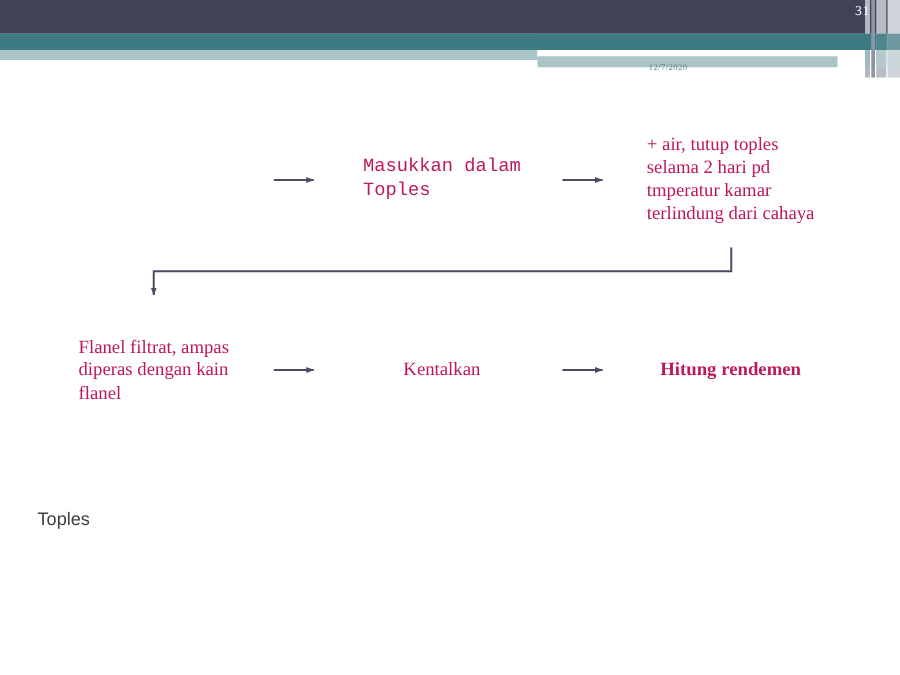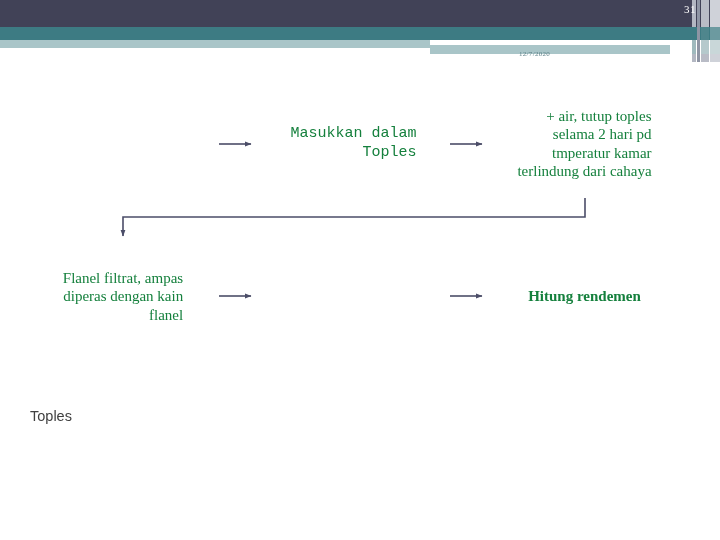--- a/index.html
+++ b/index.html
@@ -103,24 +103,24 @@
 
   .node {
     position: absolute;
     box-sizing: border-box;
     border: 2px solid #4a4c६6;
     border-color: #4b4d68;
     background: #ffffff;
     display: flex;
     align-items: center;
     justify-content: center;
-    text-align: right;
+    text-align: left;
     font-family: "Liberation Serif", serif;
     font-size: 15px;
-    color: #15803d;
+    color: #be185d;
     line-height: 1.22;
     padding: 2px 6px;
   }
 
   #node-1 { left: 28px;  top: 90px;  width: 190px; height: 107px; }
   #node-2 { left: 258px; top: 90px;  width: 191px; height: 107px; }
   #node-3 { left: 489px; top: 90px;  width: 191px; height: 107px; }
   #node-4 { left: 28px;  top: 243px; width: 190px; height: 107px; }
   #node-5 { left: 258px; top: 243px; width: 191px; height: 107px; }
   #node-6 { left: 489px; top: 243px; width: 191px; height: 107px; font-weight: bold; }
@@ -192,18 +192,19 @@
 
   <div class="node" id="node-2" style="white-space: pre-line; font-family: Liberation Mono, monospace;">Masukkan dalam
 Toples</div>
   <div class="node" id="node-3" style="white-space: pre-line;">+ air, tutup toples
 selama 2 hari pd
 tmperatur kamar
 terlindung dari cahaya</div>
   <div class="node" id="node-4" style="white-space: pre-line;">Flanel filtrat, ampas
 diperas dengan kain
 flanel</div>
+  <div class="node" id="node-5" style="white-space: pre-line;">Kentalkan</div>
   <div class="node" id="node-6" style="white-space: pre-line;">Hitung rendemen</div>
 </div>
 
 <div id="footer-notes">
   <div>Toples</div>
 </div>
 
 </body></html>

